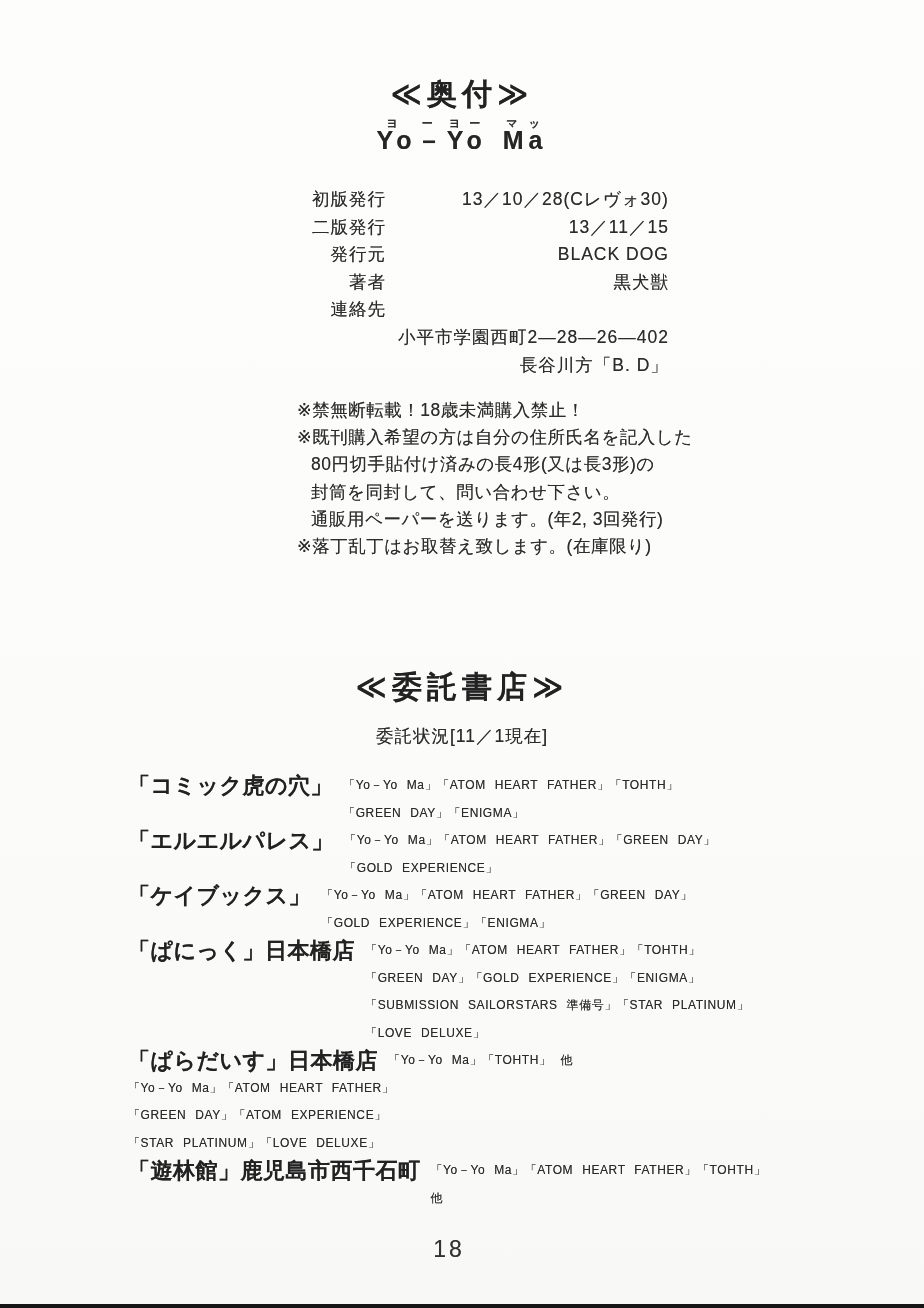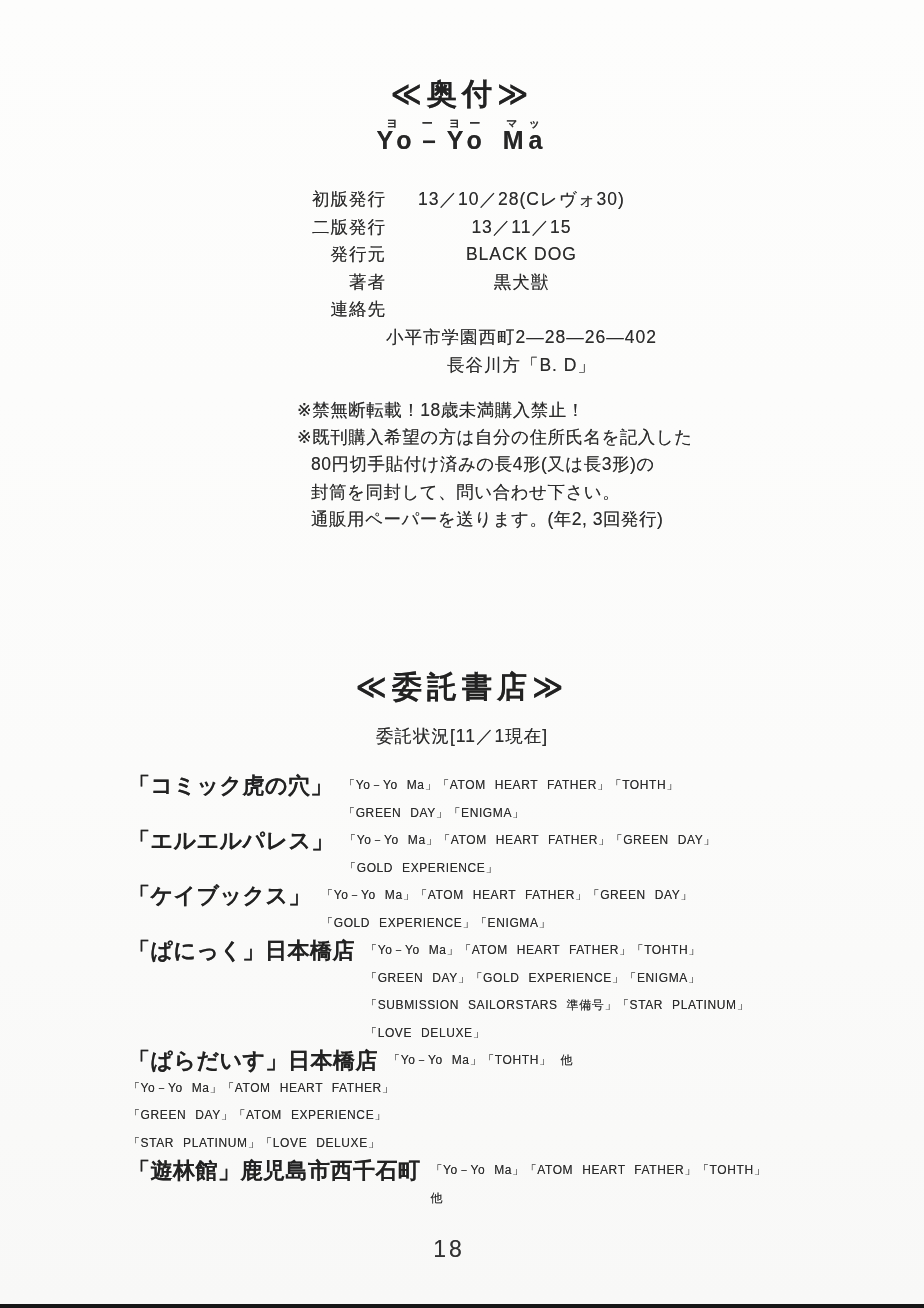--- a/index.html
+++ b/index.html
@@ -28,23 +28,23 @@
 
   .name-block { top: 118px; }
   .name-block ruby { ruby-position: over; font-size: 25px; font-weight: bold; letter-spacing: 5px; color:#262626; }
   .name-block ruby rt { font-size: 11px; font-weight: bold; letter-spacing: 4px; color:#333; }
   .name-block ruby.seg-gap { margin-left: 16px; }
 
   .info-block {
     position: absolute; top: 186px; left: 281px;
     font-size: 17.5px; letter-spacing: 1px;
   }
-  .info-row { display: grid; grid-template-columns: 105px auto; column-gap: 0; line-height: 27.6px; }
+  .info-row { display: grid; grid-template-columns: 105px auto; column-gap: 12px; line-height: 27.6px; }
   .info-label { text-align: right; white-space: pre; }
-  .info-value { text-align: center; white-space: pre; }
+  .info-value { text-align: right; white-space: pre; }
 
   .notes-block {
     position: absolute; top: 397px; left: 297px;
     font-size: 17.5px; letter-spacing: 0.5px;
   }
   .note-line { line-height: 27.2px; white-space: pre; }
   .note-line.cont { padding-left: 14px; }
 
   .consignment-heading { top: 667px; }
   .status-line { top: 724px; font-size: 17.5px; letter-spacing: 1px; }
@@ -101,20 +101,21 @@
         <span class="info-value">長谷川方「B. D」</span>
       </div>
     </div>
 
   <div class="notes-block">
       <div class="note-line">※禁無断転載！18歳未満購入禁止！</div>
       <div class="note-line">※既刊購入希望の方は自分の住所氏名を記入した</div>
       <div class="note-line cont">80円切手貼付け済みの長4形(又は長3形)の</div>
       <div class="note-line cont">封筒を同封して、問い合わせ下さい。</div>
       <div class="note-line cont">通販用ペーパーを送ります。(年2, 3回発行)</div>
+      <div class="note-line">※落丁乱丁はお取替え致します。(在庫限り)</div>
     </div>
 
   <div class="center heading consignment-heading">≪委託書店≫</div>
 
   <div class="center status-line">委託状況[11／1現在]</div>
 
   <div class="store-list">
       <div class="store-row">
         <div class="store-name">「コミック虎の穴」</div>
         <div class="store-titles">

